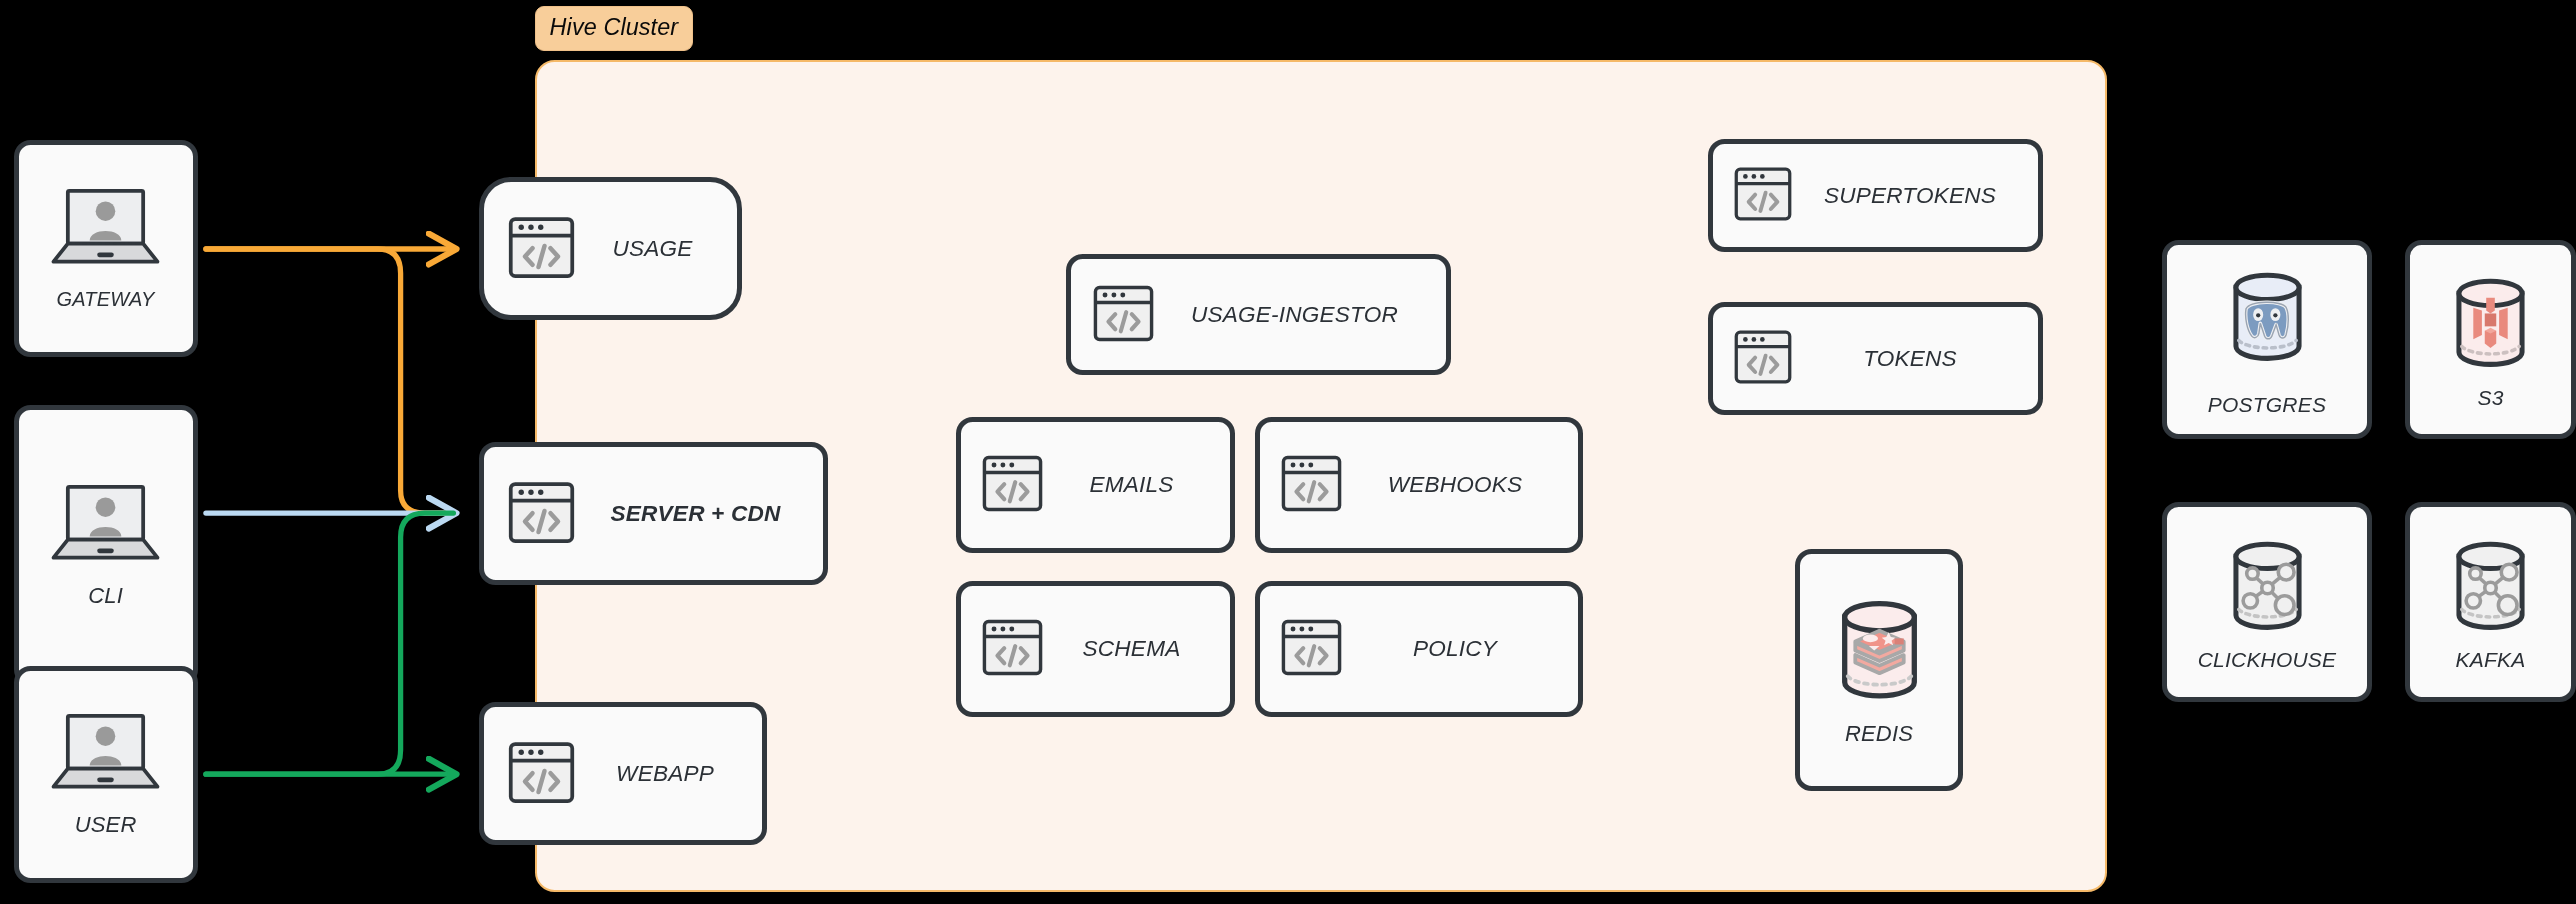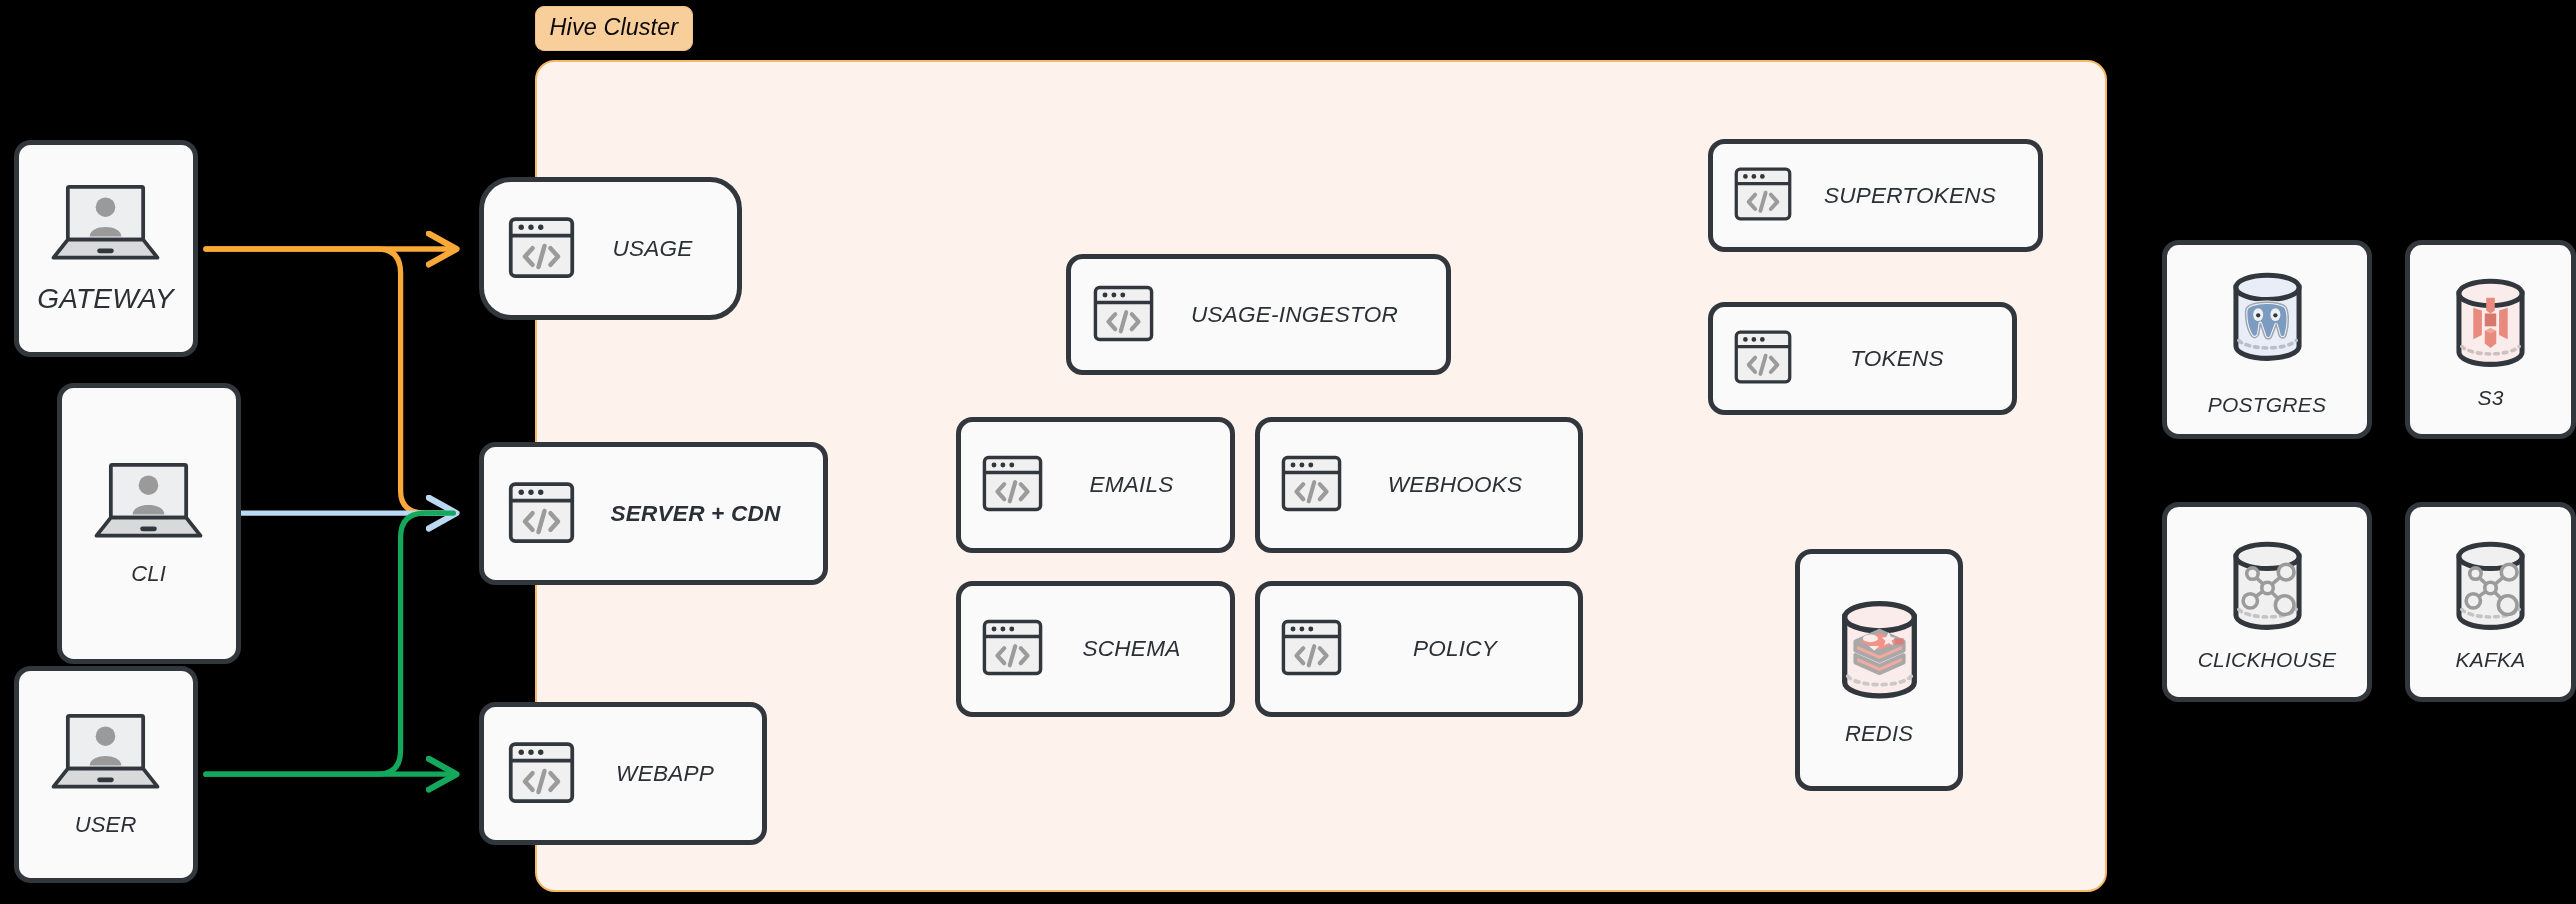--- a/index.html
+++ b/index.html
@@ -107,24 +107,24 @@
     <span class="ico">
       <svg width="113" height="82" viewBox="0 0 150 108" xmlns="http://www.w3.org/2000/svg">
         <rect x="25" y="6" width="100" height="70" rx="2" fill="#EDEEF0" stroke="#31373D" stroke-width="5"></rect>
         <circle cx="75" cy="33" r="13" fill="#9a9a9a"></circle>
         <path d="M54,72 C54,55 96,55 96,72 Z" fill="#9a9a9a"></path>
         <path d="M25,76 L6,100 L144,100 L125,76 Z" fill="#D8D9DB" stroke="#31373D" stroke-width="5" stroke-linejoin="round"></path>
         <rect x="64" y="88" width="22" height="6" rx="3" fill="#31373D"></rect>
         <line x1="25" y1="76" x2="125" y2="76" stroke="#31373D" stroke-width="3" stroke-dasharray="5 5"></line>
       </svg>
     </span>
-    <span class="label" style="font-size:28px; margin-top:16.6px;text-align:right;">GATEWAY</span>
-  </div>
-
-  <div class="node stack" style="left:13.6px; top:383px; width:184px; height:281px;margin-left:43px;">
+    <span class="label" style="font-size:20px; margin-top:16.6px;text-align:right;">GATEWAY</span>
+  </div>
+
+  <div class="node stack" style="left:13.6px; top:405px; width:184px; height:281px;">
     <span class="ico">
       <svg width="113" height="82" viewBox="0 0 150 108" xmlns="http://www.w3.org/2000/svg">
         <rect x="25" y="6" width="100" height="70" rx="2" fill="#EDEEF0" stroke="#31373D" stroke-width="5"></rect>
         <circle cx="75" cy="33" r="13" fill="#9a9a9a"></circle>
         <path d="M54,72 C54,55 96,55 96,72 Z" fill="#9a9a9a"></path>
         <path d="M25,76 L6,100 L144,100 L125,76 Z" fill="#D8D9DB" stroke="#31373D" stroke-width="5" stroke-linejoin="round"></path>
         <rect x="64" y="88" width="22" height="6" rx="3" fill="#31373D"></rect>
         <line x1="25" y1="76" x2="125" y2="76" stroke="#31373D" stroke-width="3" stroke-dasharray="5 5"></line>
       </svg>
     </span>
@@ -282,21 +282,21 @@
         <circle cx="32" cy="19" r="3.6" fill="#31373D"></circle>
         <circle cx="45" cy="19" r="3.6" fill="#31373D"></circle>
         <path d="M34,47 L24,58 L34,69" fill="none" stroke="#9b9b9b" stroke-width="6" stroke-linecap="round" stroke-linejoin="round"></path>
         <path d="M58,47 L68,58 L58,69" fill="none" stroke="#9b9b9b" stroke-width="6" stroke-linecap="round" stroke-linejoin="round"></path>
         <line x1="50" y1="44" x2="42" y2="72" stroke="#9b9b9b" stroke-width="6" stroke-linecap="round"></line>
       </svg>
     </span>
     <span class="label" style="font-size:22.6px;">SUPERTOKENS</span>
   </div>
 
-  <div class="node service" style="left:1708px; top:302px; width:309px; height:113px; padding:0 10.6px 0 19.6px;">
+  <div class="node service" style="left:1708px; top:302px; width:335px; height:113px; padding:0 10.6px 0 19.6px;">
     <span class="ico">
       <svg width="60" height="60" viewBox="0 0 92 92" xmlns="http://www.w3.org/2000/svg">
         <rect x="5" y="8" width="82" height="76" rx="6" fill="#F0F0F0" stroke="#31373D" stroke-width="5"></rect>
         <path d="M5,30 L87,30" stroke="#31373D" stroke-width="5"></path>
         <circle cx="19" cy="19" r="3.6" fill="#31373D"></circle>
         <circle cx="32" cy="19" r="3.6" fill="#31373D"></circle>
         <circle cx="45" cy="19" r="3.6" fill="#31373D"></circle>
         <path d="M34,47 L24,58 L34,69" fill="none" stroke="#9b9b9b" stroke-width="6" stroke-linecap="round" stroke-linejoin="round"></path>
         <path d="M58,47 L68,58 L58,69" fill="none" stroke="#9b9b9b" stroke-width="6" stroke-linecap="round" stroke-linejoin="round"></path>
         <line x1="50" y1="44" x2="42" y2="72" stroke="#9b9b9b" stroke-width="6" stroke-linecap="round"></line>

